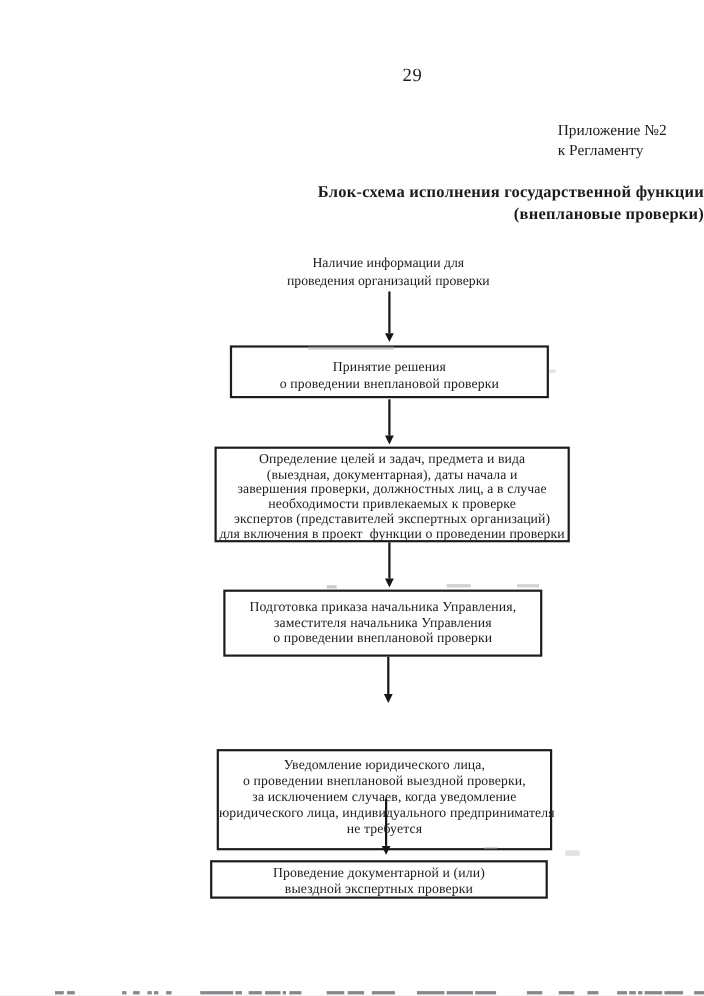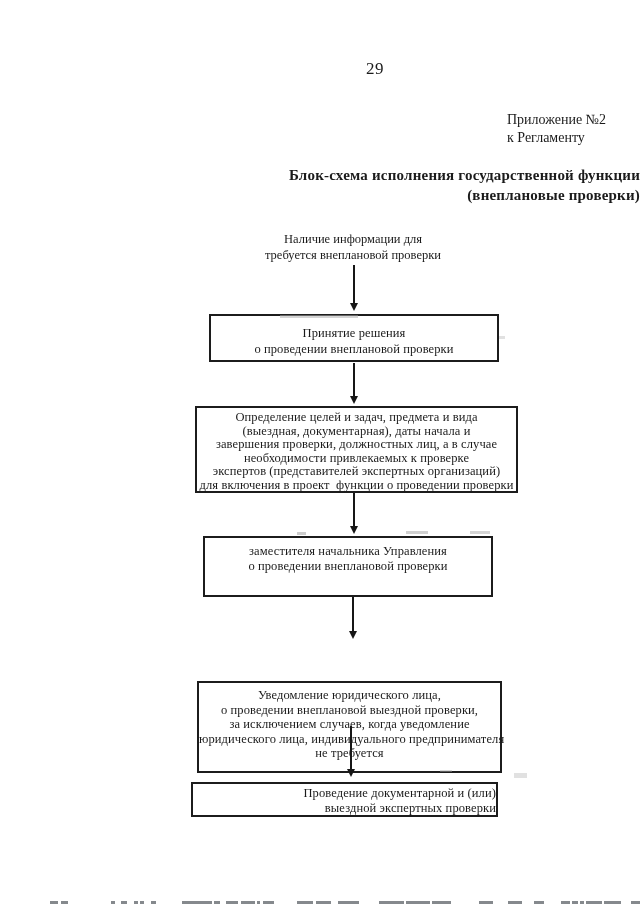--- a/index.html
+++ b/index.html
@@ -47,21 +47,21 @@
     background: #ffffff;
     text-align: center;
     font-size: 12.5px;
     letter-spacing: 0.1px;
   }
   .fbox .ln { white-space: pre; }
   .box-decision     { left: 209px; top: 314px; width: 290px; height: 48px; padding-top: 9px;  line-height: 16px; }
   .box-scope        { left: 195px; top: 406px; width: 323px; height: 87px; padding-top: 3px;  line-height: 13.6px; }
   .box-order        { left: 203px; top: 536px; width: 290px; height: 61px; padding-top: 6px;  line-height: 14.5px; }
   .box-notification { left: 197px; top: 681px; width: 305px; height: 92px; padding-top: 5px;  line-height: 14.6px; }
-  .box-conduct      { left: 191px; top: 782px; width: 307px; height: 35px; padding-top: 2px;  line-height: 14.5px; text-align: right; }
+  .box-conduct      { left: 191px; top: 782px; width: 307px; height: 35px; padding-top: 2px;  line-height: 14.5px; }
 
   .arrow {
     position: absolute;
     width: 9px;
     display: flex; flex-direction: column; align-items: center;
     z-index: 3;
   }
   .arrow .shaft { width: 2px; background: #161616; }
   .arrow .head {
     width: 0; height: 0;
@@ -98,21 +98,21 @@
     <div>к Регламенту</div>
   </div>
 
   <div class="abs doc-title">
     <div>Блок-схема исполнения государственной функции</div>
     <div>(внеплановые проверки)</div>
   </div>
 
   <div class="abs start-label">
     <div class="ln">Наличие информации для</div>
-    <div class="ln">требуется внеплановой проверки</div>
+    <div class="ln">проведения организаций проверки</div>
   </div>
 
   <div class="arrow arrow-1">
     <div class="shaft"></div>
     <div class="head"></div>
   </div>
 
   <div class="fbox box-decision">
     <div class="ln">Принятие решения</div>
     <div class="ln">о проведении внеплановой проверки</div>
@@ -131,20 +131,21 @@
     <div class="ln">экспертов (представителей экспертных организаций)</div>
     <div class="ln">для включения в проект  функции о проведении проверки</div>
   </div>
 
   <div class="arrow arrow-3">
     <div class="shaft"></div>
     <div class="head"></div>
   </div>
 
   <div class="fbox box-order">
+    <div class="ln">Подготовка приказа начальника Управления,</div>
     <div class="ln">заместителя начальника Управления</div>
     <div class="ln">о проведении внеплановой проверки</div>
   </div>
 
   <div class="arrow arrow-4">
     <div class="shaft"></div>
     <div class="head"></div>
   </div>
 
   <div class="fbox box-notification">

